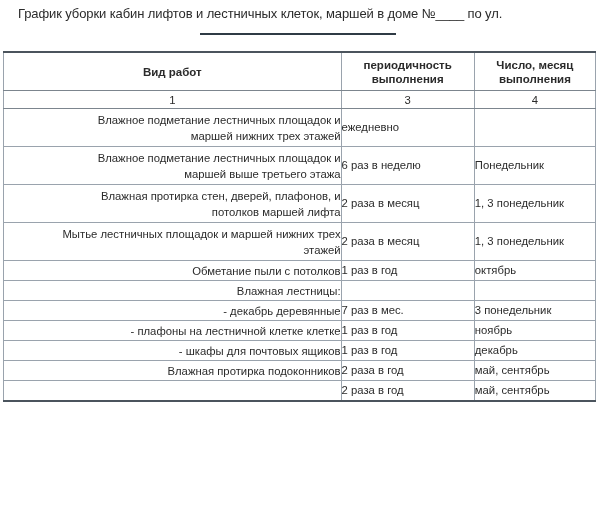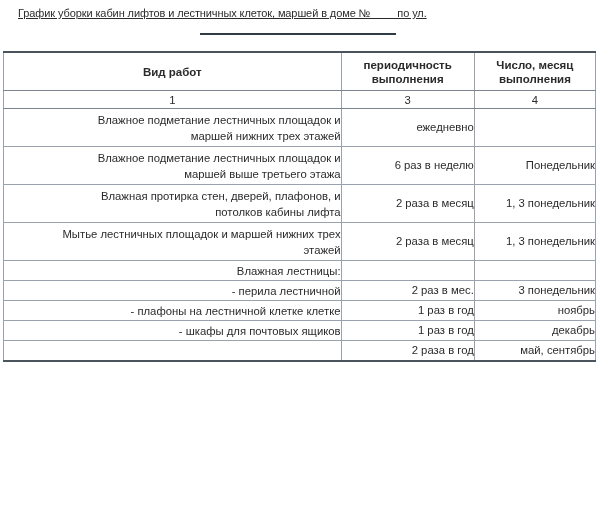--- a/index.html
+++ b/index.html
@@ -18,25 +18,24 @@
 
   
   .title-bar {
     height: 26px;
     display: flex;
     align-items: center;
     padding-left: 18px;
     box-sizing: border-box;
   }
   .title-text {
-    font-size: 11px;
+    font-size: 13px;
     color: #2b2b2b;
     white-space: nowrap;
     letter-spacing: -0.1px;
-    text-decoration: underline;
   }
 
   
   .rule-zone {
     height: 25px;
     position: relative;
   }
   .rule-line {
     position: absolute;
     left: 200px;
@@ -90,21 +89,21 @@
 
   tbody td {
     height: 19px;
   }
   td.work {
     text-align: right;
     padding: 1px 4px 1px 5px;
     line-height: 16px;
   }
   td.period, td.date {
-    text-align: right;
+    text-align: left;
     padding: 1px 3px;
     line-height: 15px;
   }
   tr.tall td { height: 37px; }
 
   tbody tr:last-child td {
     border-bottom: 2px solid #4b545d;
   }
 </style>
 </head>
@@ -156,60 +155,74 @@
           <td class="work">
             <div>Влажное подметание лестничных площадок и</div>
             <div>маршей выше третьего этажа</div>
           </td>
           <td class="period">6 раз в неделю</td>
           <td class="date">Понедельник</td>
         </tr>
         <tr class="tall">
           <td class="work">
             <div>Влажная протирка стен, дверей, плафонов, и</div>
-            <div>потолков кабины лифта</div>
+            <div>потолков маршей лифта</div>
           </td>
           <td class="period">2 раза в месяц</td>
           <td class="date">1, 3 понедельник</td>
         </tr>
         <tr class="tall">
           <td class="work">
             <div>Мытье лестничных площадок и маршей нижних трех</div>
             <div>этажей</div>
           </td>
           <td class="period">2 раза в месяц</td>
           <td class="date">1, 3 понедельник</td>
         </tr>
         <tr>
           <td class="work">
+            <div>Обметание пыли с потолков</div>
+          </td>
+          <td class="period">1 раз в год</td>
+          <td class="date">октябрь</td>
+        </tr>
+        <tr>
+          <td class="work">
             <div>Влажная лестницы:</div>
           </td>
           <td class="period"></td>
           <td class="date"></td>
         </tr>
         <tr>
           <td class="work">
-            <div> - перила лестничной</div>
-          </td>
-          <td class="period">2 раз в мес.</td>
+            <div> - декабрь деревянные</div>
+          </td>
+          <td class="period">7 раз в мес.</td>
           <td class="date">3 понедельник</td>
         </tr>
         <tr>
           <td class="work">
             <div> - плафоны на лестничной клетке клетке</div>
           </td>
           <td class="period">1 раз в год</td>
           <td class="date">ноябрь</td>
         </tr>
         <tr>
           <td class="work">
             <div> - шкафы для почтовых ящиков</div>
           </td>
           <td class="period">1 раз в год</td>
           <td class="date">декабрь</td>
+        </tr>
+        <tr>
+          <td class="work">
+            <div>Влажная протирка подоконников</div>
+          </td>
+          <td class="period">2 раза в год</td>
+          <td class="date">май, сентябрь</td>
         </tr>
         <tr>
           <td class="work"></td>
           <td class="period">2 раза в год</td>
           <td class="date">май, сентябрь</td>
         </tr>
       </tbody>
   </table>
 </div>
 

